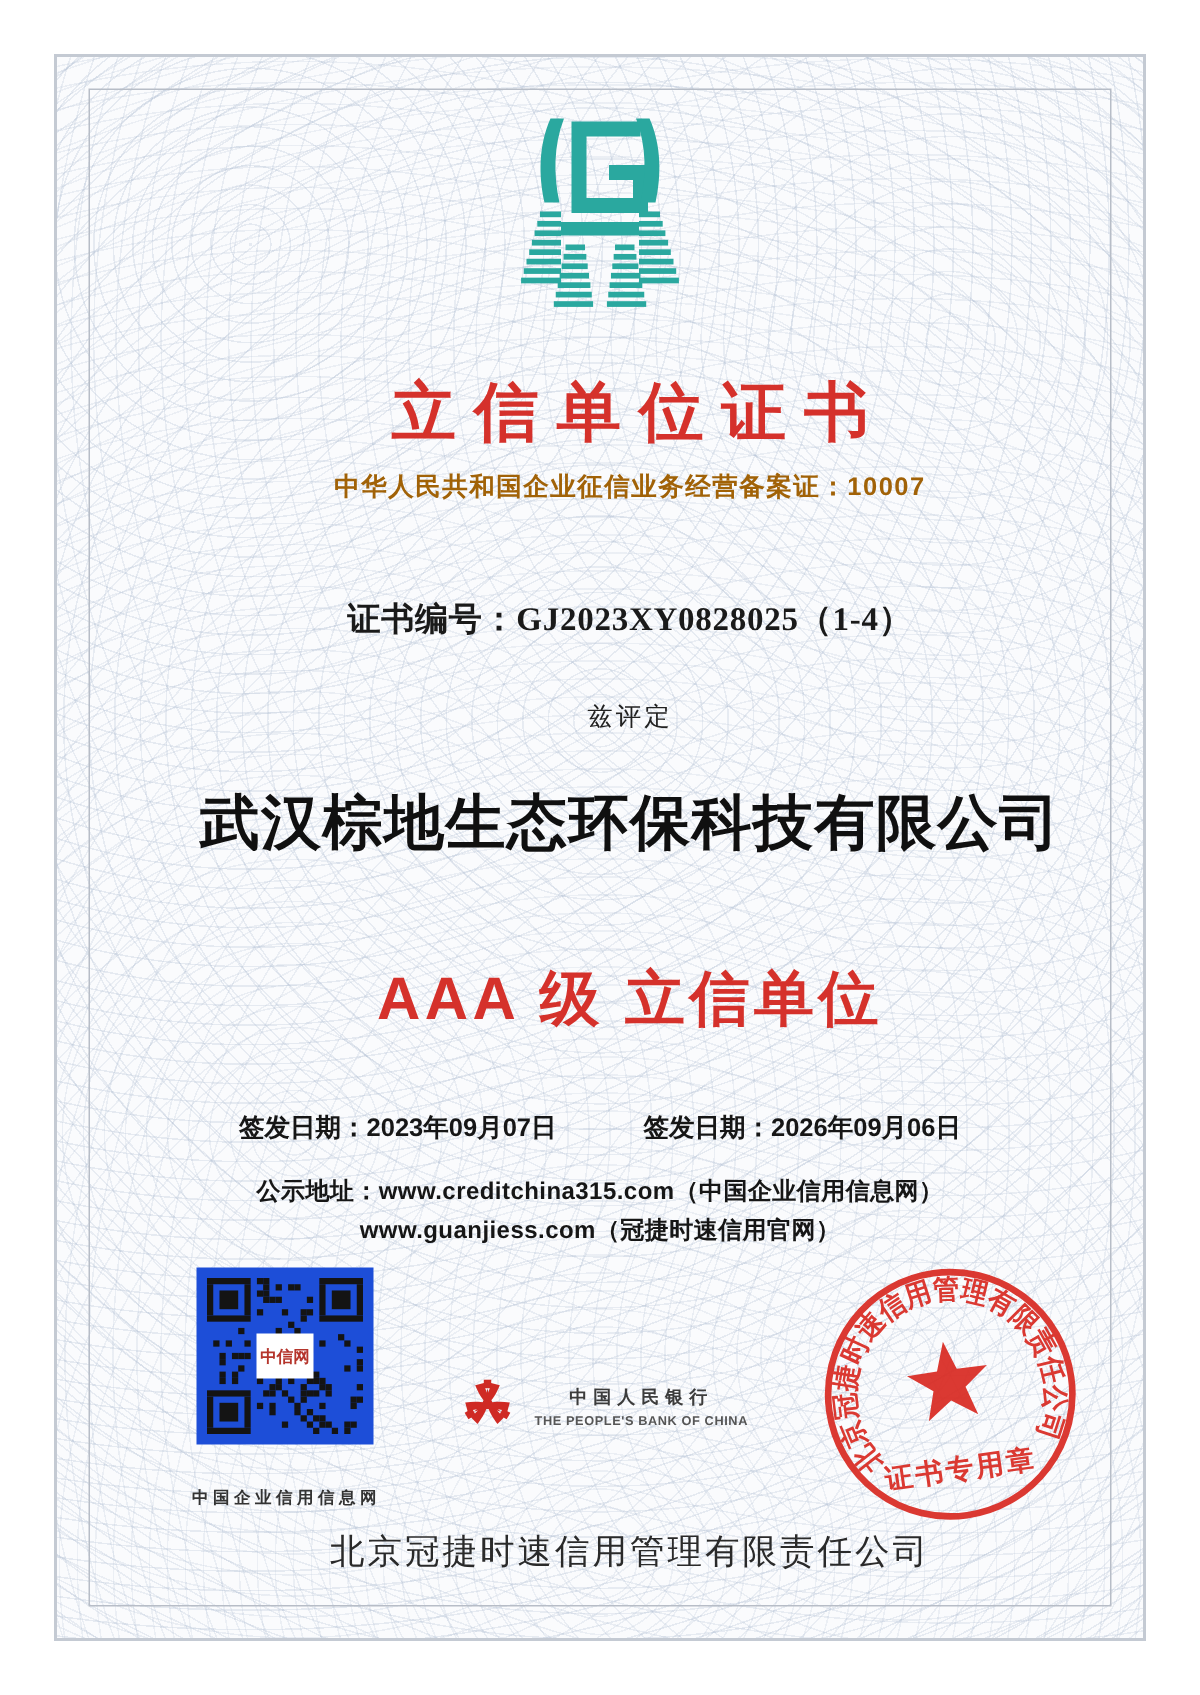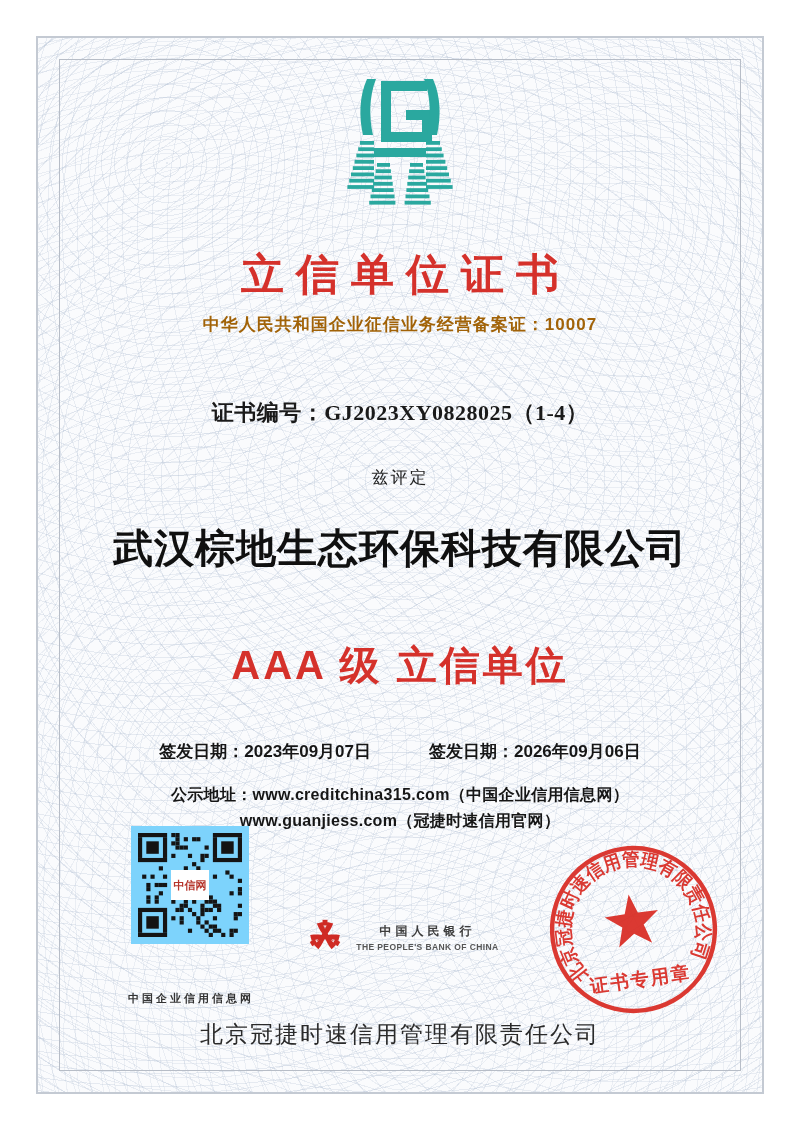--- a/index.html
+++ b/index.html
@@ -1,20 +1,20 @@
 <!DOCTYPE html>
 <html><head>
 <meta charset="utf-8">
 <style>
   * { margin:0; padding:0; box-sizing:border-box; }
   html,body { background:#fff; }
   body { font-family:"Liberation Sans", sans-serif; }
   .page {
     position:relative; width:800px; height:1130px; margin:0 auto;
-    background:#ffffff; overflow:hidden;
+    background:#ffffff; overflow:hidden;padding-left:20px;
   }
   
   .pattern {
     position:absolute; left:36px; top:36px; right:36px; bottom:36px;
     background-color:#fafbfd;
     background-image:
       repeating-radial-gradient(circle at 18% 12%, rgba(176,190,210,.28) 0 1px, transparent 1px 13px),
       repeating-radial-gradient(circle at 82% 18%, rgba(176,190,210,.24) 0 1px, transparent 1px 15px),
       repeating-radial-gradient(circle at 50% 42%, rgba(176,190,210,.26) 0 1px, transparent 1px 17px),
       repeating-radial-gradient(circle at 22% 68%, rgba(176,190,210,.22) 0 1px, transparent 1px 14px),
@@ -51,21 +51,21 @@
   .rating-line {
     top:638px; font-size:40px; font-weight:bold; color:#d5312b; letter-spacing:3px;
   }
   .dates-row {
     top:740px; left:0; width:100%; display:flex; justify-content:center; gap:58px;
     font-size:17px; font-weight:bold; color:#161616;
   }
   .pub-block { top:782px; left:0; width:100%; text-align:center;
     font-size:16px; font-weight:bold; color:#161616; line-height:26px; letter-spacing:.3px; }
 
-  .qr-wrap { left:131px; top:826px; width:118px; height:118px; background:#7dd3fc; padding:7px; }
+  .qr-wrap { left:131px; top:845px; width:118px; height:118px; background:#1d4ed8; padding:7px; }
   .qr-wrap svg { display:block; }
   .qr-center {
     position:absolute; left:50%; top:50%; transform:translate(-50%,-50%);
     background:#fff; width:38px; height:30px; display:flex; align-items:center; justify-content:center;
     color:#b5352c; font-size:11px; font-weight:bold; font-family:"Liberation Serif", serif;
   }
   .qr-caption { left:116px; top:991px; width:150px; text-align:center;
     font-size:11px; font-weight:bold; color:#333; letter-spacing:3px; }
 
   .regulator-block { left:285px; top:884px; width:235px; text-align:center; }

